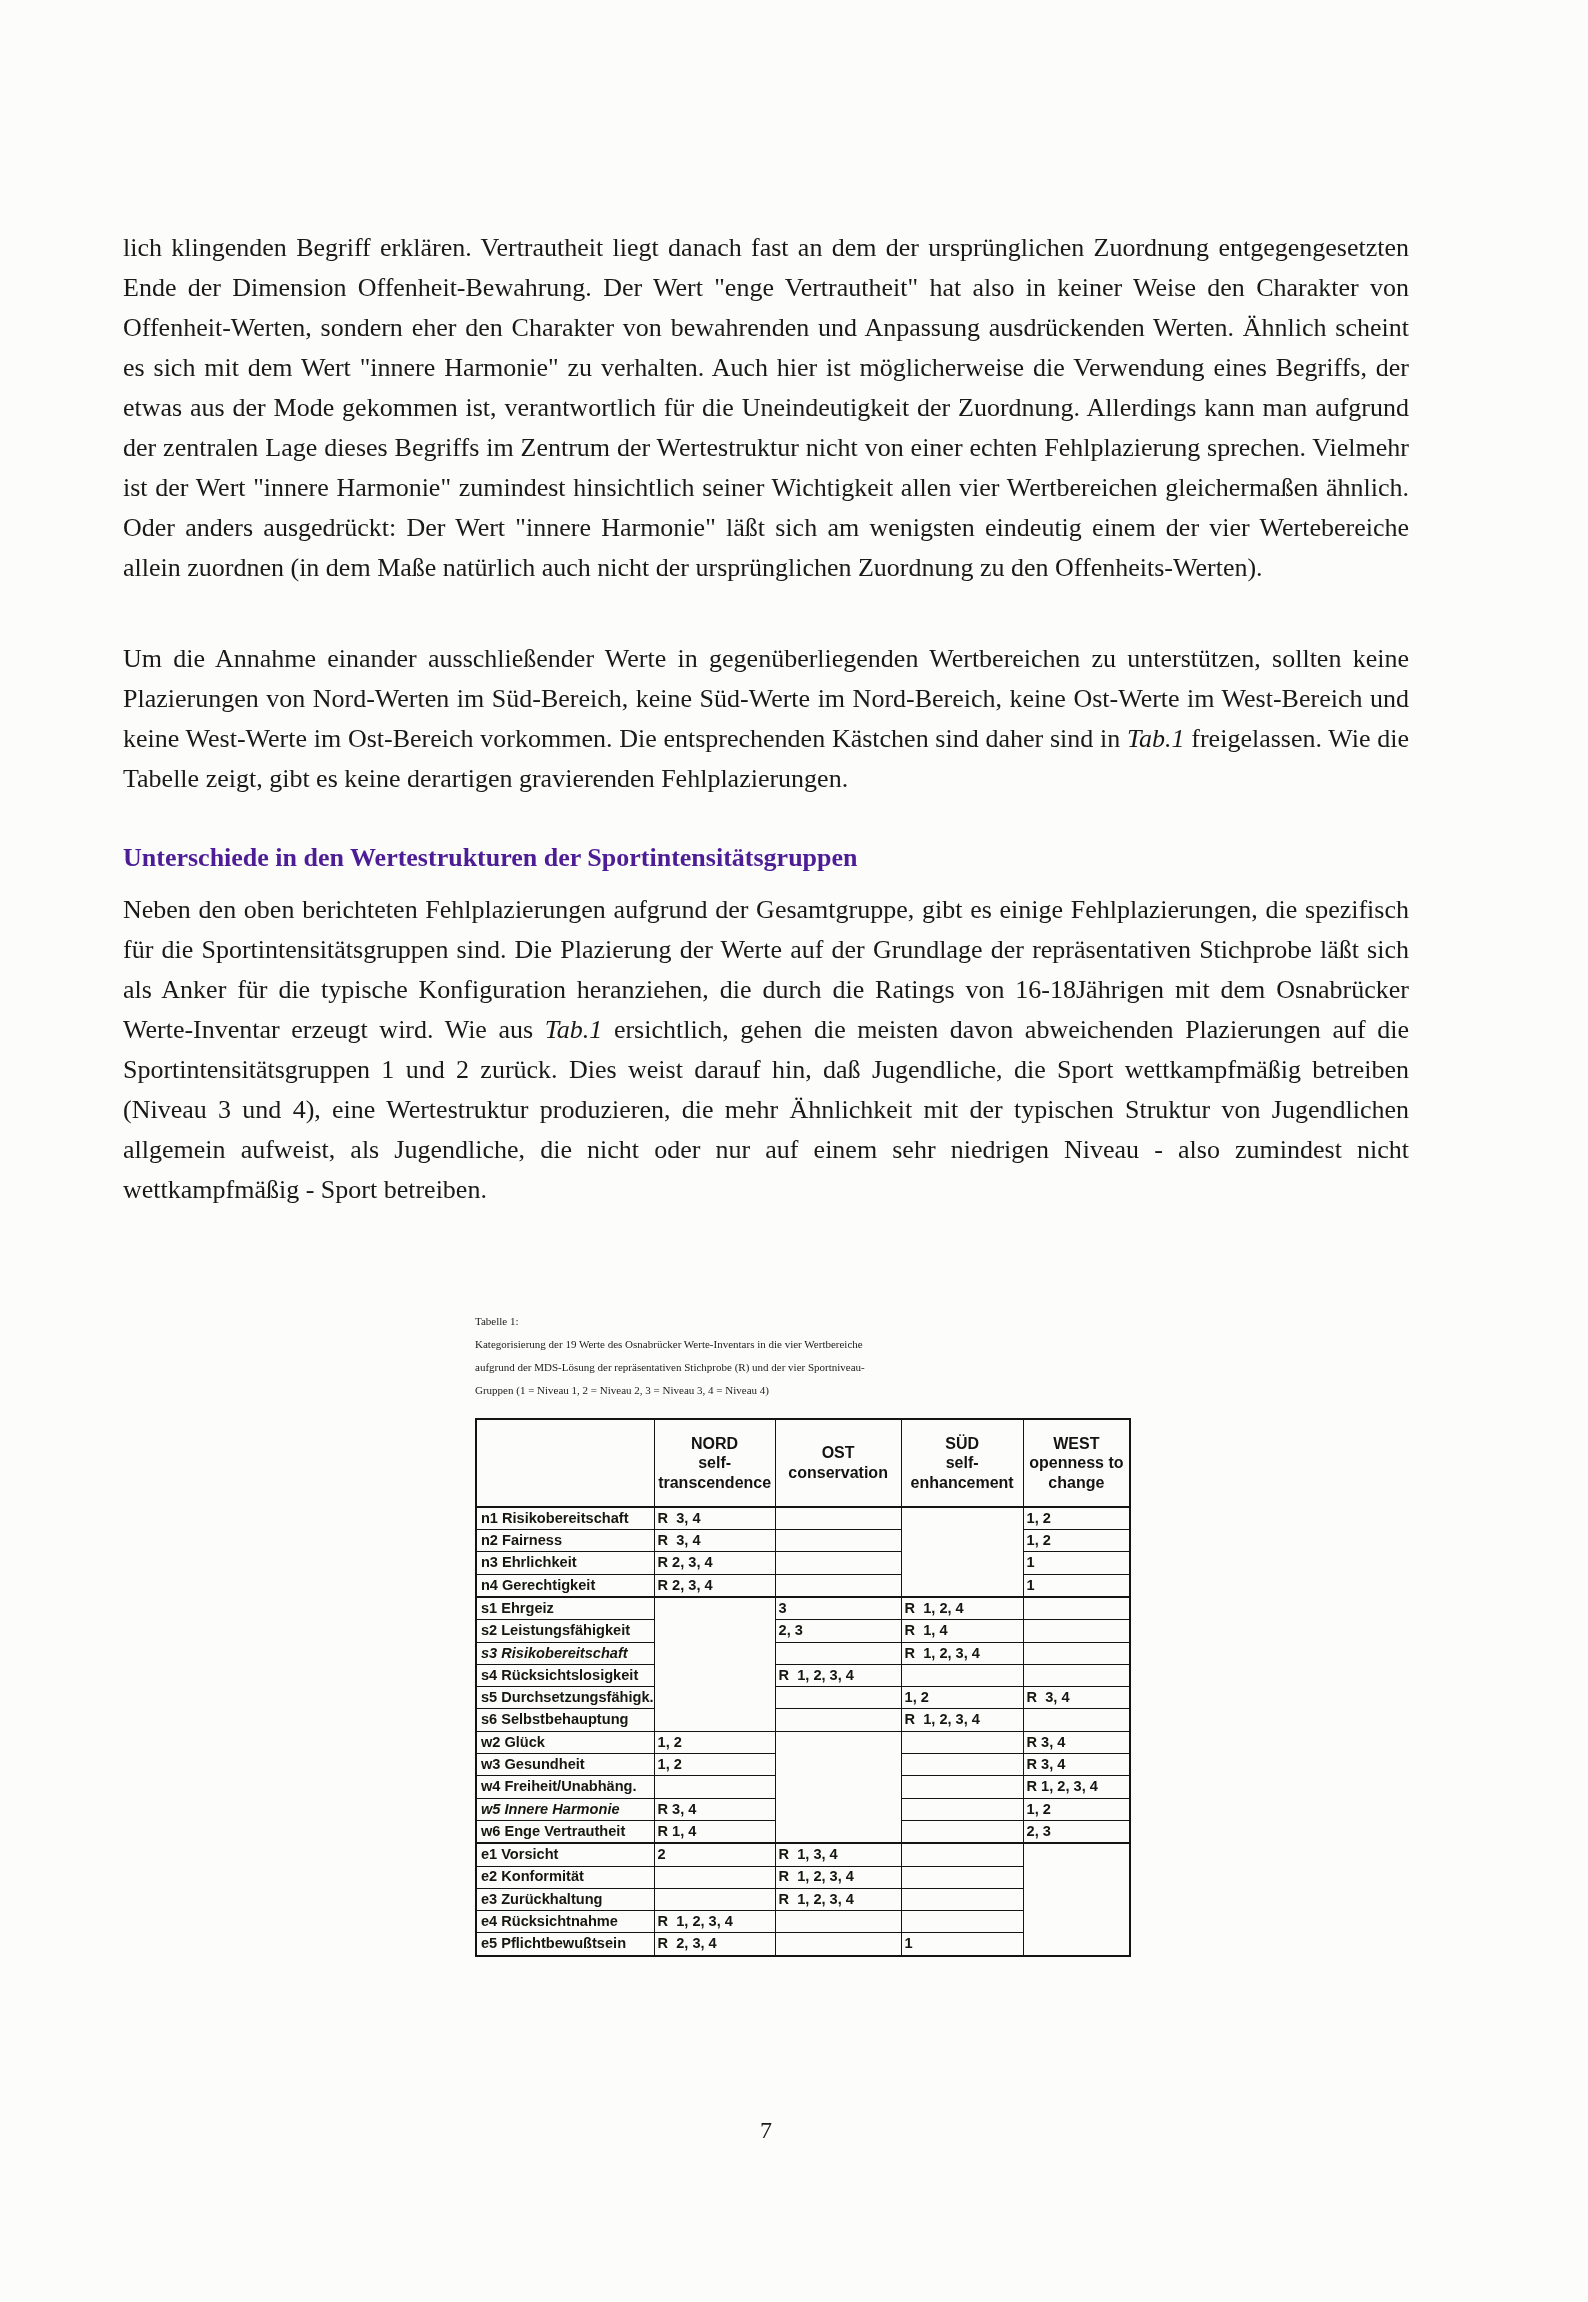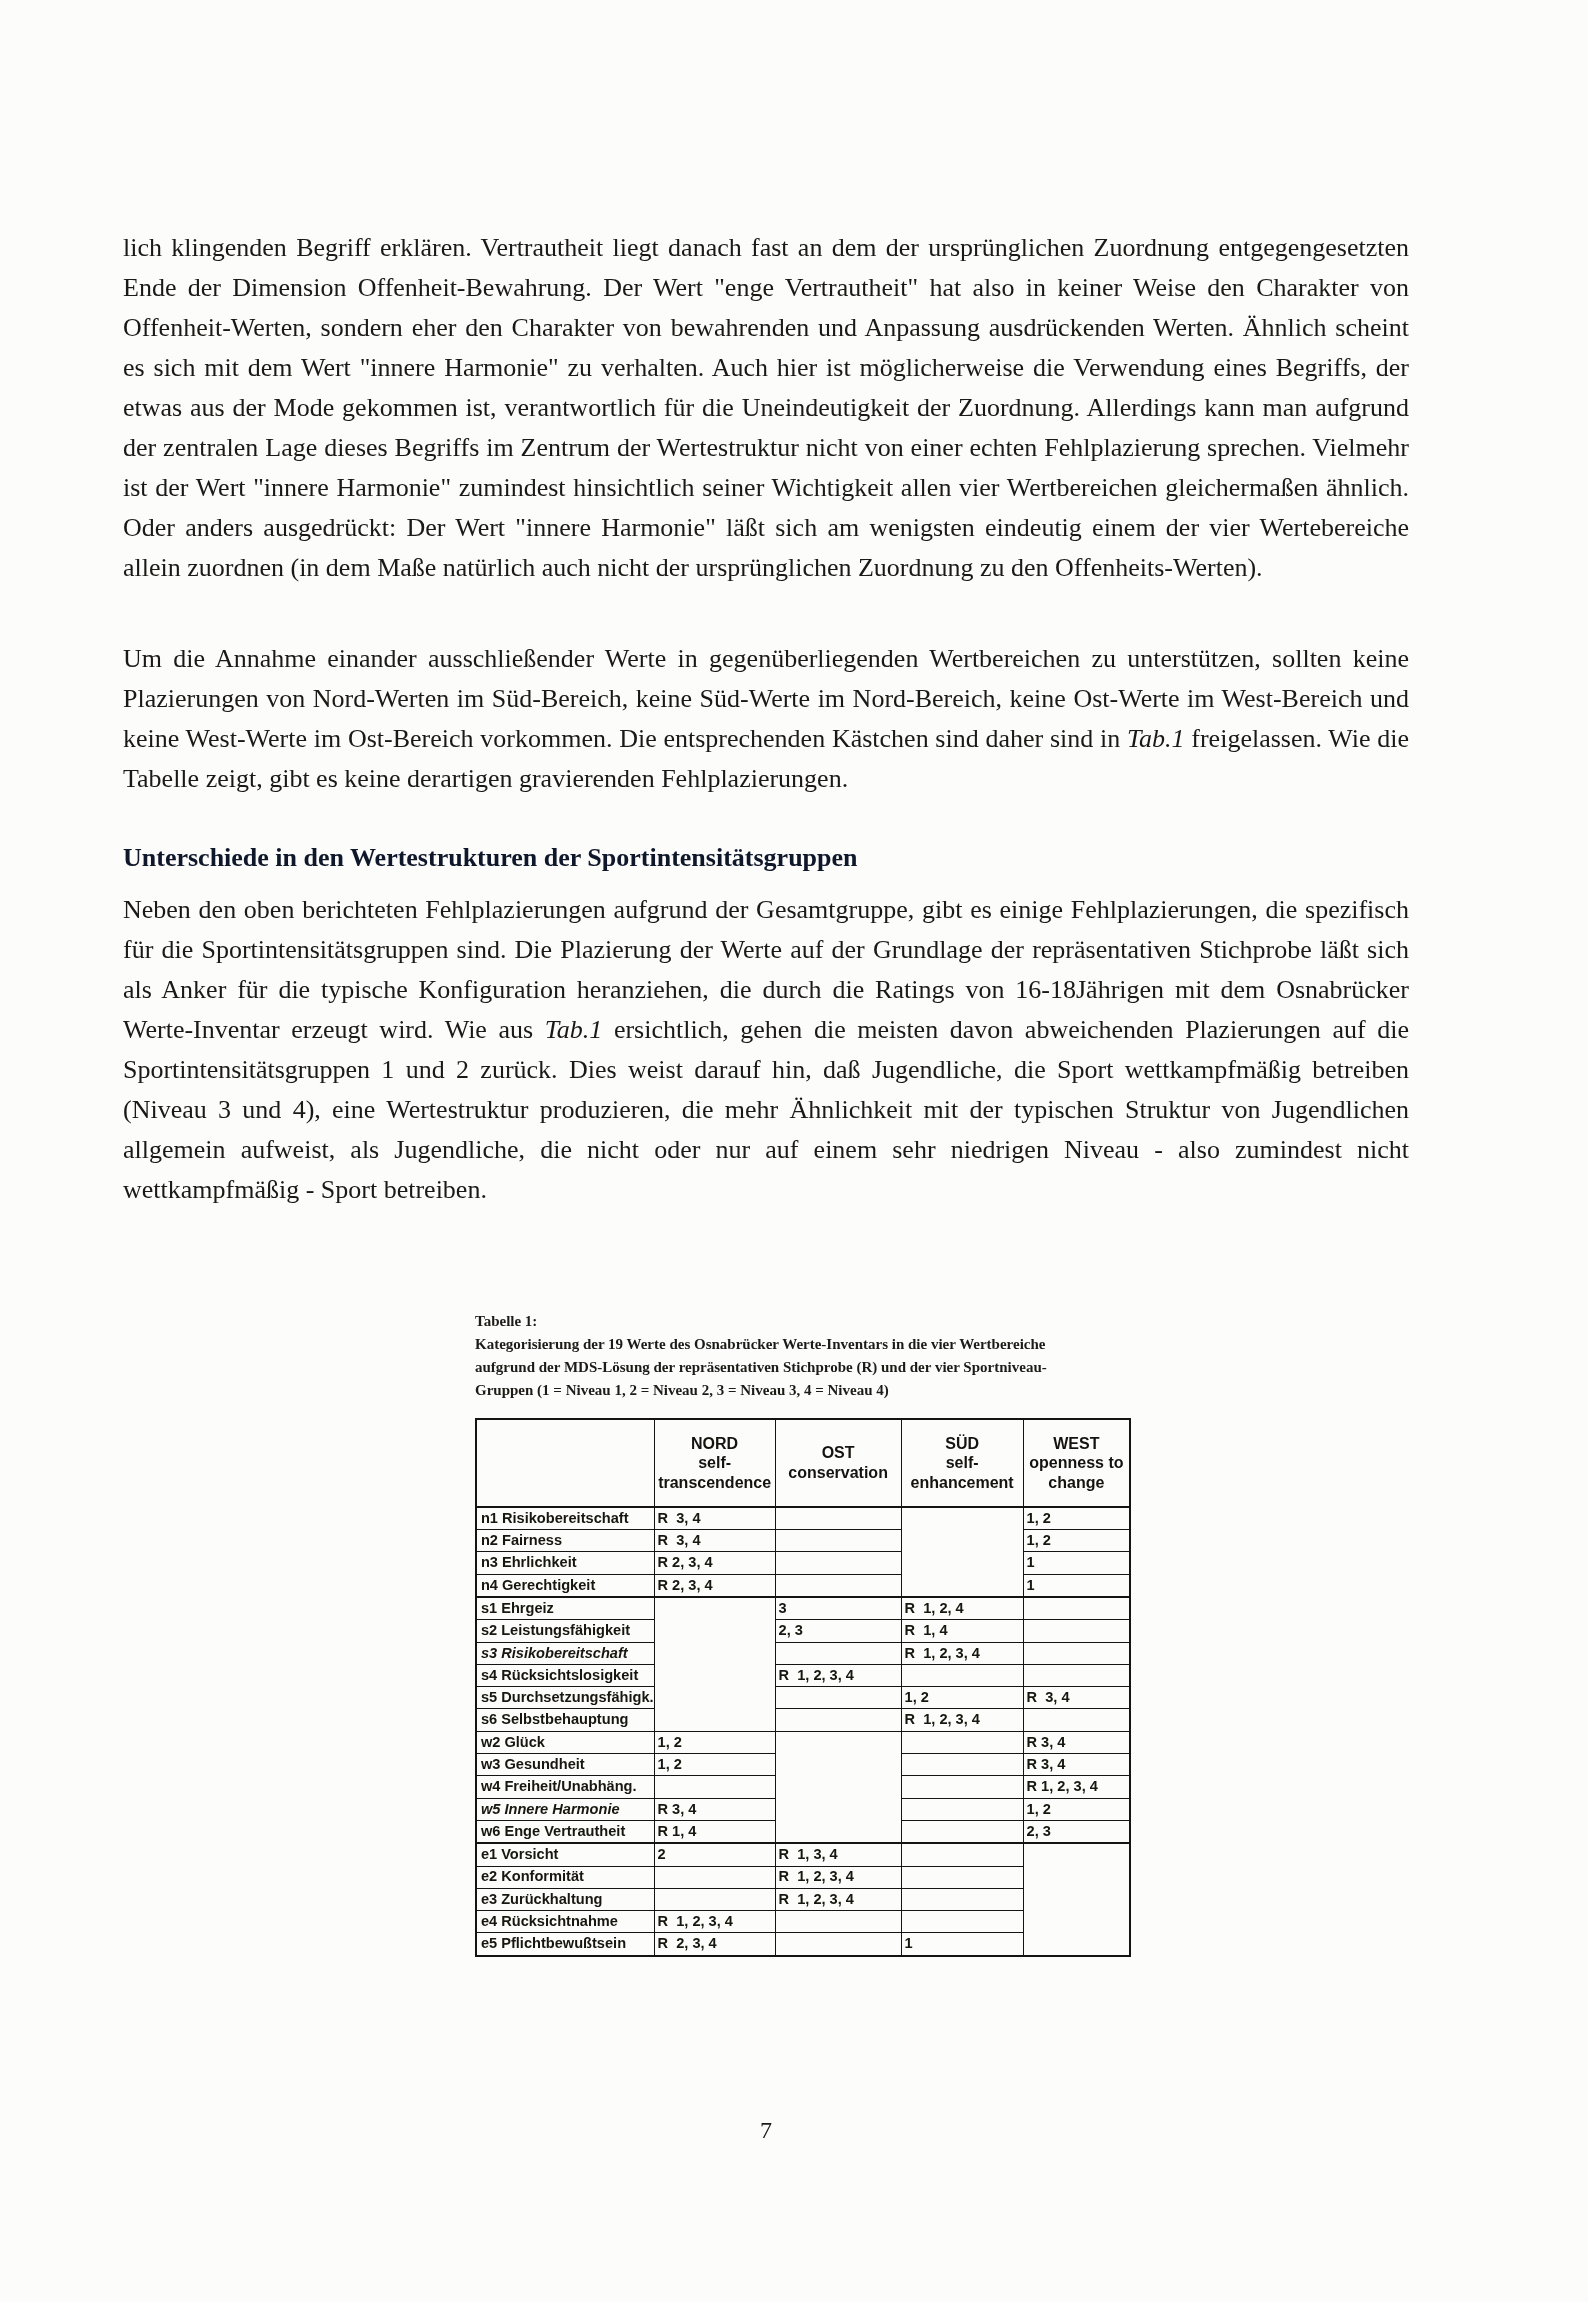--- a/index.html
+++ b/index.html
@@ -14,26 +14,26 @@
     position:absolute; left:123px; width:1286px;
     font-size:26px; line-height:40px; text-align:justify;
     color:#1a1915;
   }
   .para i{ font-style:italic; }
   #p1{ top:202px; }
   #p2{ top:613px; }
   #p3{ top:864px;margin-top:26px; }
   #heading{
     position:absolute; left:123px; top:821px; width:1286px;
-    font-size:26px; font-weight:700; color:#0f172a;
+    font-size:26px; font-weight:700; color:#4c1d95;
   }
   
   #caption{
     position:absolute; left:475px; top:1310px; width:621px;
-    font-size:15px; line-height:23px; font-weight:700; color:#1c1b17;
+    font-size:11px; line-height:23px; font-weight:400; color:#1c1b17;
   }
   #caption .cap-label{ position:absolute; left:0; top:0; }
   #caption .cap-lines{ margin-left:109px; }
   #caption .cap-lines span{ display:block; }
   
   #tbl-wrap{ position:absolute; left:475px; top:1405px; }
   table#values{
     border-collapse:collapse; table-layout:fixed;
     border:2.9px solid var(--ink);
     font-family:Liberation Sans, sans-serif;

